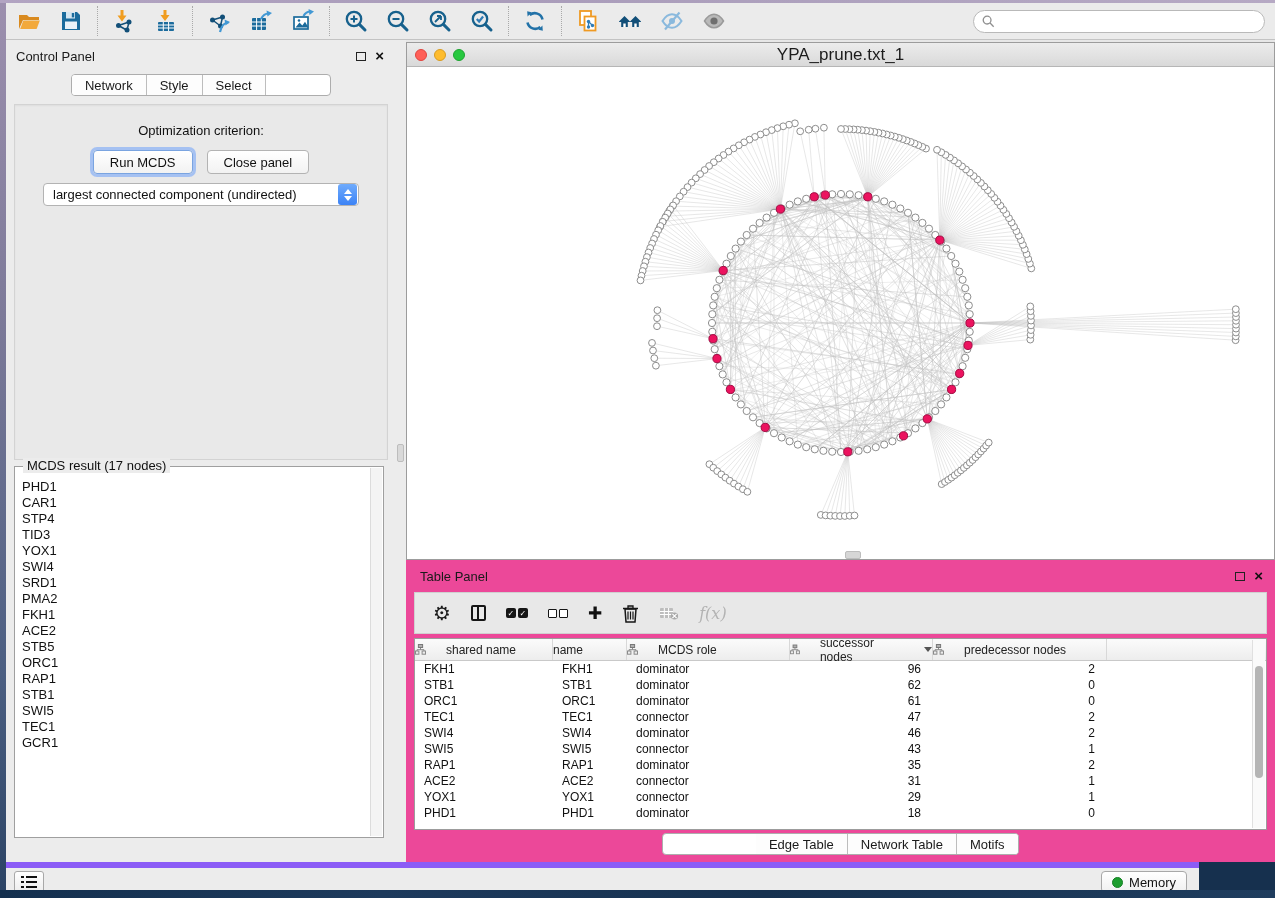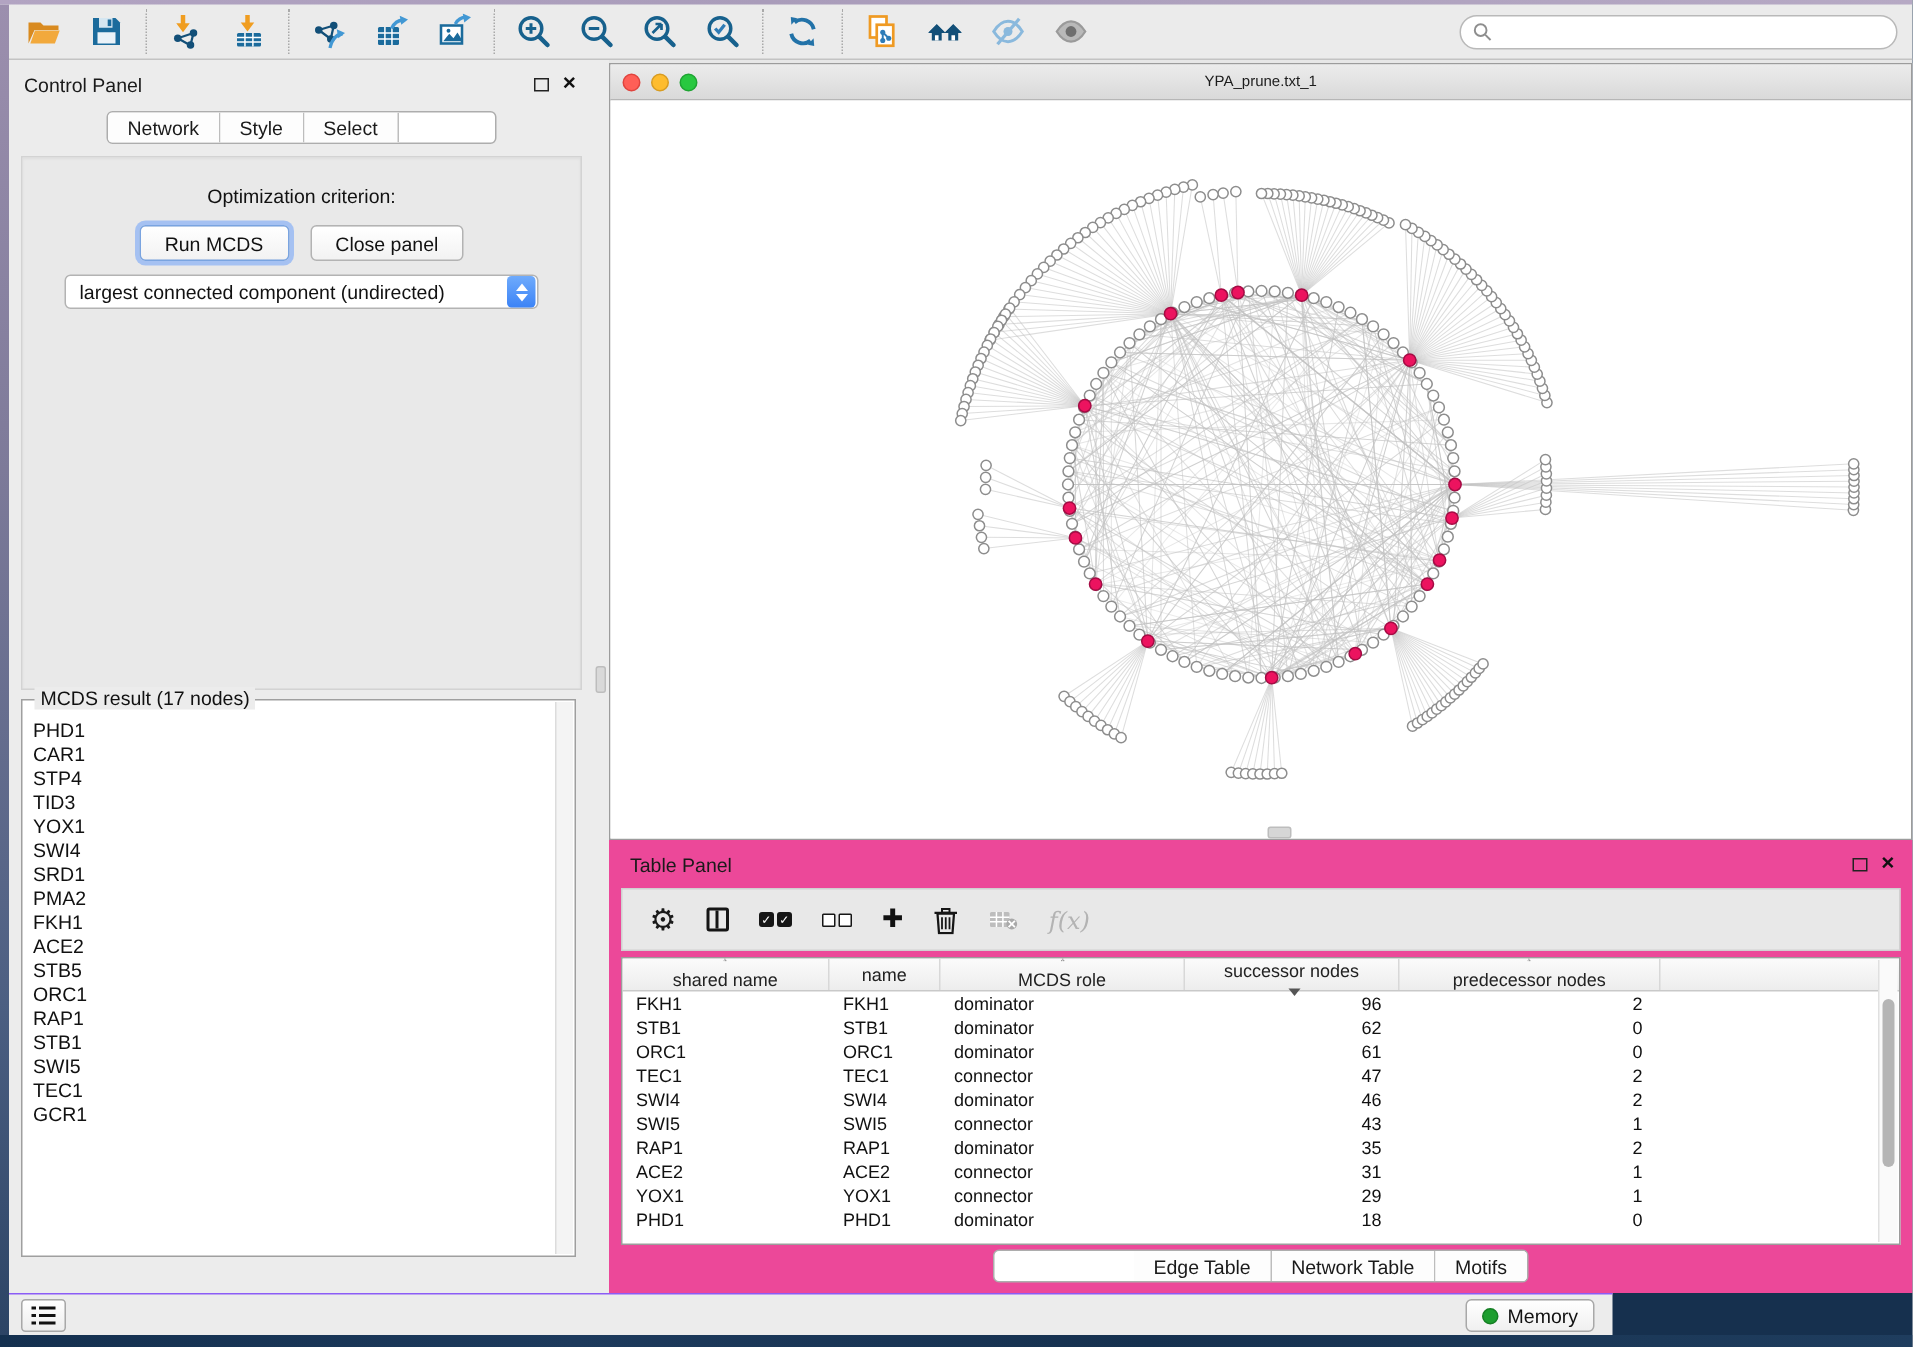--- a/index.html
+++ b/index.html
@@ -71,21 +71,21 @@
 
   
   #net-window { position:absolute; left:406px; top:42px; width:869px; height:518px; background:#fff;
                 border:1px solid #9c9c9c; z-index:10; }
   #net-titlebar { height:24px; background:linear-gradient(#ececec,#d9d9d9); border-bottom:1px solid #b6b6b6;
                   display:flex; align-items:center; padding:0 8px; position:relative; }
   .tl { width:12px; height:12px; border-radius:50%; margin-right:7px; }
   .tl-red    { background:#ff5f57; border:1px solid #e0443e; }
   .tl-yellow { background:#febc2e; border:1px solid #d89c21; }
   .tl-green  { background:#28c840; border:1px solid #1ea432; }
-  #net-title { position:absolute; left:0; right:0; text-align:center; font-size:10px; color:#1c1c1c; }
+  #net-title { position:absolute; left:0; right:0; text-align:center; font-size:17px; color:#1c1c1c; }
   #net-canvas { position:absolute; left:0; top:24px; width:867px; height:492px; background:#fff; overflow:hidden; }
   #h-split-handle { position:absolute; left:845px; top:551px; width:16px; height:8px; background:#d6d6d6;
                     border:1px solid #bdbdbd; border-radius:2px; z-index:12; }
 
   
   #table-panel { position:absolute; left:406px; top:560px; width:869px; height:302px; background:#ec4899; z-index:10; }
   #tp-toolbar { position:absolute; left:8px; top:32px; width:853px; height:42px; background:#e8e8e8;
                 border:1px solid #d0d0d0; display:flex; align-items:center; gap:20px; padding-left:18px; }
   .tpi { display:flex; align-items:center; justify-content:center; }
   .gear-glyph { font-family:"DejaVu Sans",sans-serif; font-size:20px; color:#1a1a1a; line-height:20px; }
@@ -94,35 +94,35 @@
   .chk-pair { display:flex; gap:2px; }
   .chk { width:10px; height:10px; background:#161616; border-radius:2px; color:#fff; font-size:8px;
          display:flex; align-items:center; justify-content:center; font-family:"DejaVu Sans",sans-serif;}
   .unchk { width:9px; height:9px; border:1.5px solid #161616; border-radius:1px; background:#fff; }
   .plus-glyph { font-family:"DejaVu Sans",sans-serif; font-size:17px; font-weight:bold; color:#111; }
   .fx-glyph { font-family:"DejaVu Serif",serif; font-style:italic; font-size:16px; color:#b3b3b3; }
 
   #node-table { position:absolute; left:8px; top:78px; width:853px; height:192px; background:#fff;
                 border:1px solid #9c9c9c; overflow:hidden; }
   #nt-header { display:flex; height:22px; border-bottom:1px solid #c9c9c9; background:linear-gradient(#fbfbfb,#ededed); }
-  .nt-hcell { display:flex; align-items:center; justify-content:center; gap:5px; font-size:12px; color:#222;
-              border-right:1px solid #d8d8d8; height:100%;flex-direction:column; }
+  .nt-hcell { display:flex; align-items:center; justify-content:flex-start; gap:20px; font-size:12px; color:#222;
+              border-right:1px solid #d8d8d8; height:100%; }
   .sort-tri { width:0; height:0; border-left:4px solid transparent; border-right:4px solid transparent;
               border-top:5px solid #555; margin-left:3px; }
   .nt-row { display:flex; height:16px; align-items:center; }
   .nt-cell { font-size:12px; color:#111; white-space:nowrap; overflow:hidden; }
   .al { padding-left:9px; text-align:left; }
   .ar { padding-right:12px; text-align:right; }
   #nt-scroll { position:absolute; right:1px; top:1px; bottom:1px; width:13px; background:#fafafa; border-left:1px solid #e0e0e0;}
   #nt-thumb { position:absolute; left:2px; top:26px; width:8px; height:112px; background:#b5b5b5; border-radius:4px; }
   #tp-tabs-row { position:absolute; left:0; top:273px; width:100%; display:flex; justify-content:center; }
 
   
-  #status-bar { position:absolute; left:0; top:862px; width:1075px; height:28px; background:#ececec;
-                border-top:1px solid #8b5cf6; z-index:20; }
+  #status-bar { position:absolute; left:0; top:862px; width:1199px; height:28px; background:#ececec;
+                border-top:6px solid #8b5cf6; z-index:20; }
   #list-btn { position:absolute; left:14px; top:3px; width:30px; height:22px; background:linear-gradient(#fff,#ededed);
               border:1px solid #a8a8a8; border-radius:3px; display:flex; flex-direction:column; gap:2.5px;
               align-items:center; justify-content:center; }
   .lb-line { display:flex; gap:2px; align-items:center; }
   .lb-dot { width:2.5px; height:2.5px; background:#111; }
   .lb-bar { width:11px; height:2.5px; background:#111; }
   #memory-btn { position:absolute; right:12px; top:3px; height:22px; background:linear-gradient(#fff,#f0f0f0);
                 border:1px solid #a8a8a8; border-radius:4px; display:flex; align-items:center; gap:6px; padding:0 10px;}
   #memory-dot { width:11px; height:11px; border-radius:50%; background:#1d9e2f; border:1px solid #157f24; }
   #memory-label { font-size:13px; color:#111; }

